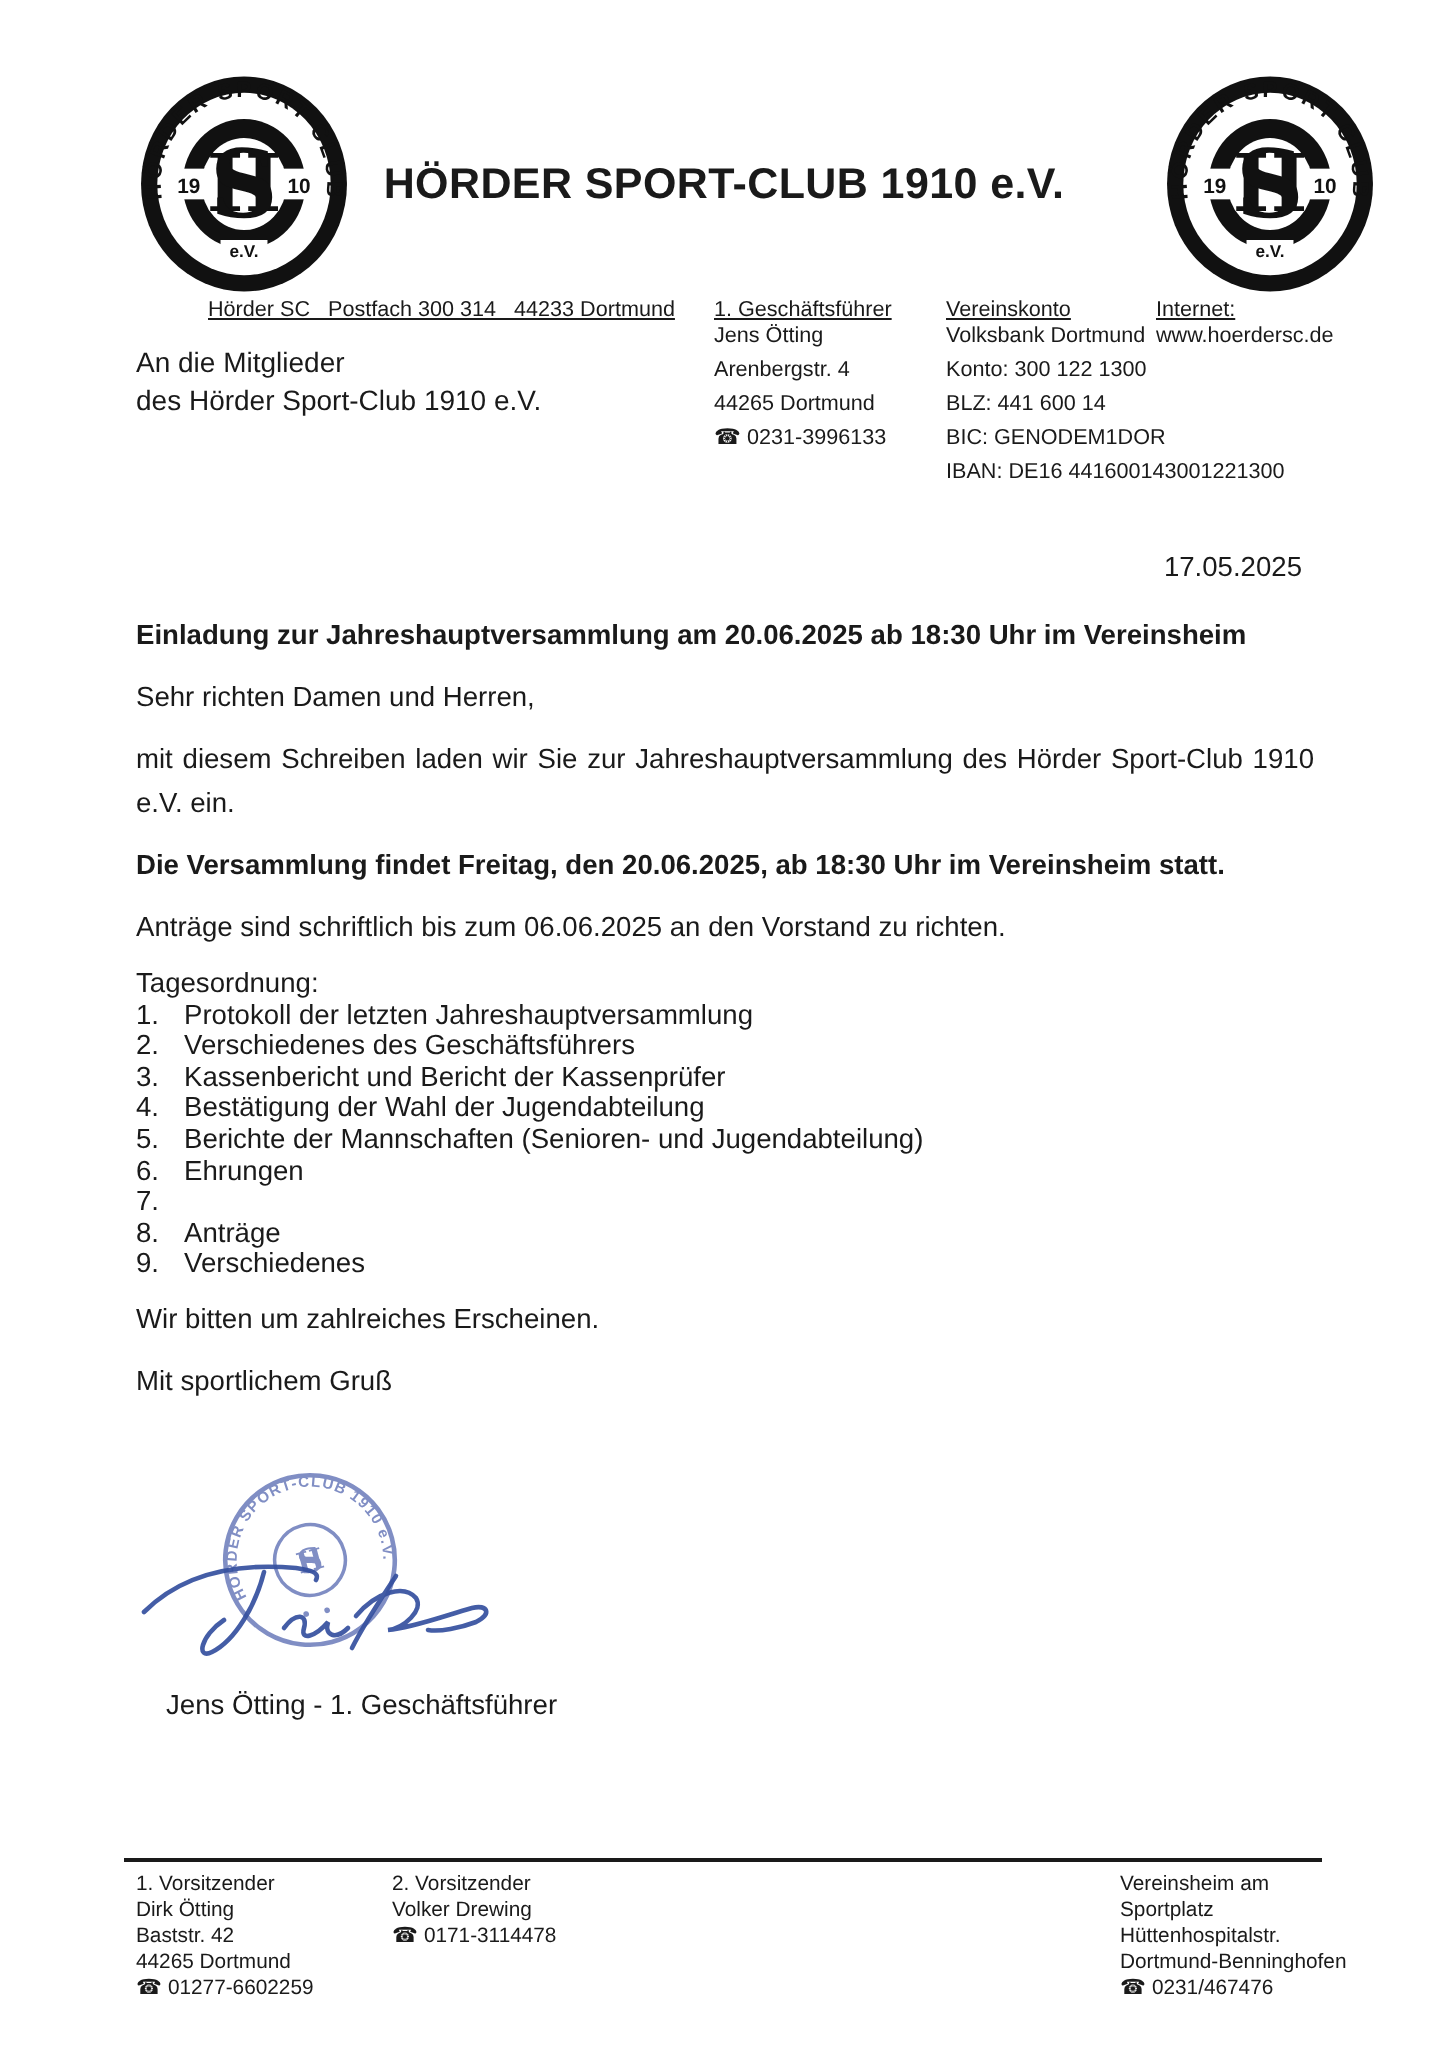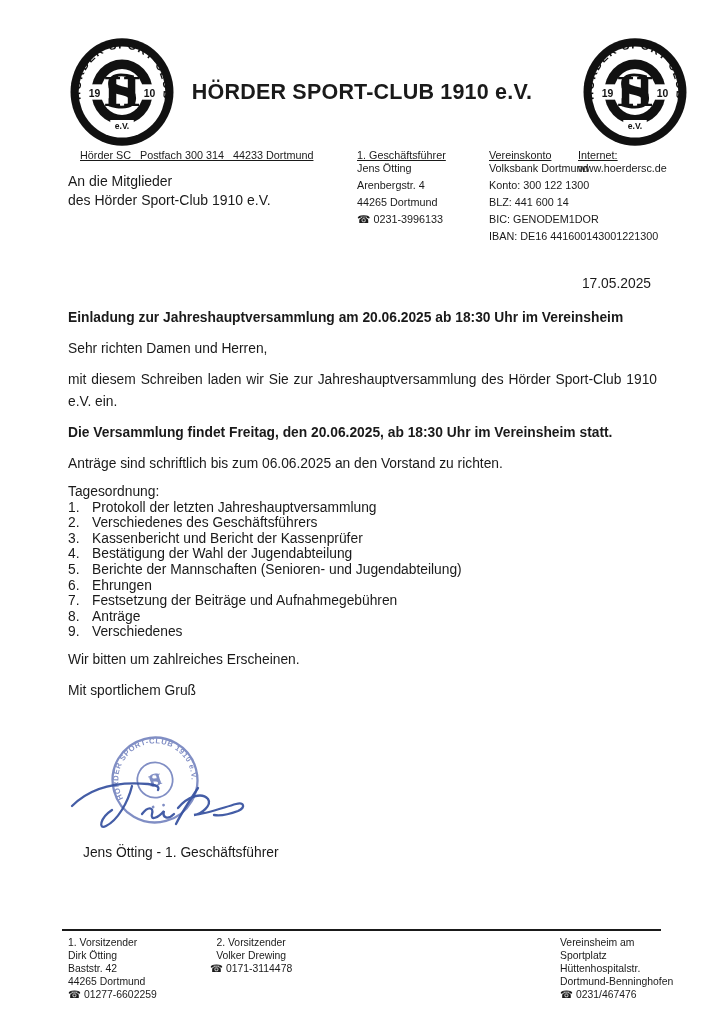--- a/index.html
+++ b/index.html
@@ -7,25 +7,25 @@
     position:relative; width:724px; height:1024px; background:#fff;
     font-family:"Liberation Sans", sans-serif; color:#1a1a1a; overflow:hidden;
   }
   
   .logo { position:absolute; top:36px; width:118px; height:112px; }
   .logo.left  { left:63px; }
   .logo.right { left:576px; }
   .title { position:absolute; top:80px; left:120px; right:120px; text-align:center;
            font-size:21.5px; font-weight:bold; letter-spacing:0.2px; white-space:nowrap; }
   
-  .sender { position:absolute; left:52px; top:149px; font-size:10.8px; text-decoration:underline; white-space:nowrap;padding-left:28px; }
+  .sender { position:absolute; left:76px; top:149px; font-size:10.8px; text-decoration:underline; white-space:nowrap;padding-left:28px; }
   .recipient { position:absolute; left:68px; top:172px; font-size:14px; line-height:18.5px; }
   .col { position:absolute; top:149px; font-size:10.8px; line-height:12.5px; white-space:nowrap; }
   .col.manager { left:357px; }
-  .col.bank { left:473px;margin-left:16px; }
+  .col.bank { left:473px; }
   .col.internet { left:578px; }
   .col .u { text-decoration:underline; }
   .col .ln { margin-top:4.5px; }
   .ph { margin-right:3px; }
   .date { position:absolute; top:276px; right:73px; font-size:13.8px; }
   
   .body { position:absolute; left:68px; right:67px; top:307px; font-size:13.8px; line-height:22px; }
   .body p { margin:0 0 9px; }
   .bold { font-weight:bold; }
   .justify { text-align:justify; }
@@ -36,21 +36,21 @@
   
   .stamp-wrap { position:absolute; left:68px; top:718px; width:215px; height:140px; }
   .stamp-svg { position:absolute; left:34px; top:6px; width:106px; height:112px;
                filter:blur(0.35px); opacity:0.88; }
   .sig-svg { position:absolute; left:2px; top:56px; width:186px; height:64px; }
   .signer { position:absolute; left:83px; top:845px; font-size:13.8px; }
   
   .footer-rule { position:absolute; left:62px; top:929px; width:599px; height:2px; background:#1a1a1a; }
   .fcol { position:absolute; top:936px; font-size:10.4px; line-height:13px; white-space:nowrap; }
   .fcol.c1 { left:68px; }
-  .fcol.c2 { left:210px;text-align:center; }
+  .fcol.c2 { left:196px; }
   .fcol.c3 { left:560px; }
 </style>
 </head>
 <body>
 
 <div class="page">
 
   <svg class="logo left" viewBox="0 0 120 124">
     <ellipse cx="60" cy="62" rx="57" ry="59.5" fill="#111"></ellipse>
     <ellipse cx="60" cy="62" rx="48" ry="50.5" fill="#fff"></ellipse>
@@ -148,21 +148,20 @@
       <li>
           <span class="num">5.</span>
           <span>Berichte der Mannschaften (Senioren- und Jugendabteilung)</span>
         </li>
       <li>
           <span class="num">6.</span>
           <span>Ehrungen</span>
         </li>
       <li>
           <span class="num">7.</span>
-          <span>Festsetzung der Beiträge und Aufnahmegebühren</span>
         </li>
       <li>
           <span class="num">8.</span>
           <span>Anträge</span>
         </li>
       <li>
           <span class="num">9.</span>
           <span>Verschiedenes</span>
         </li>
     </ol>

